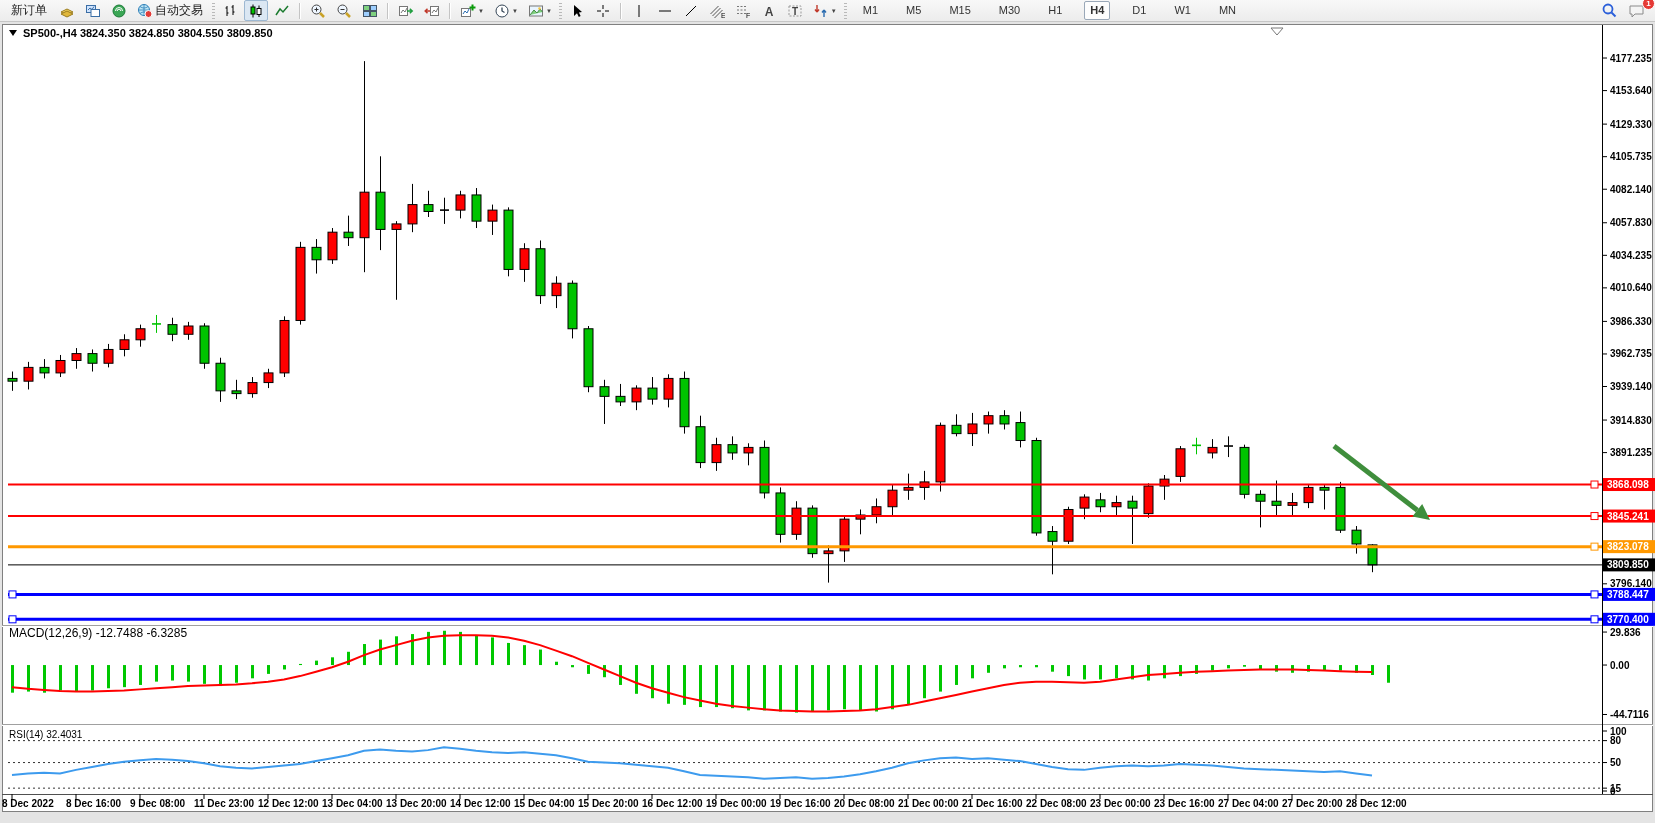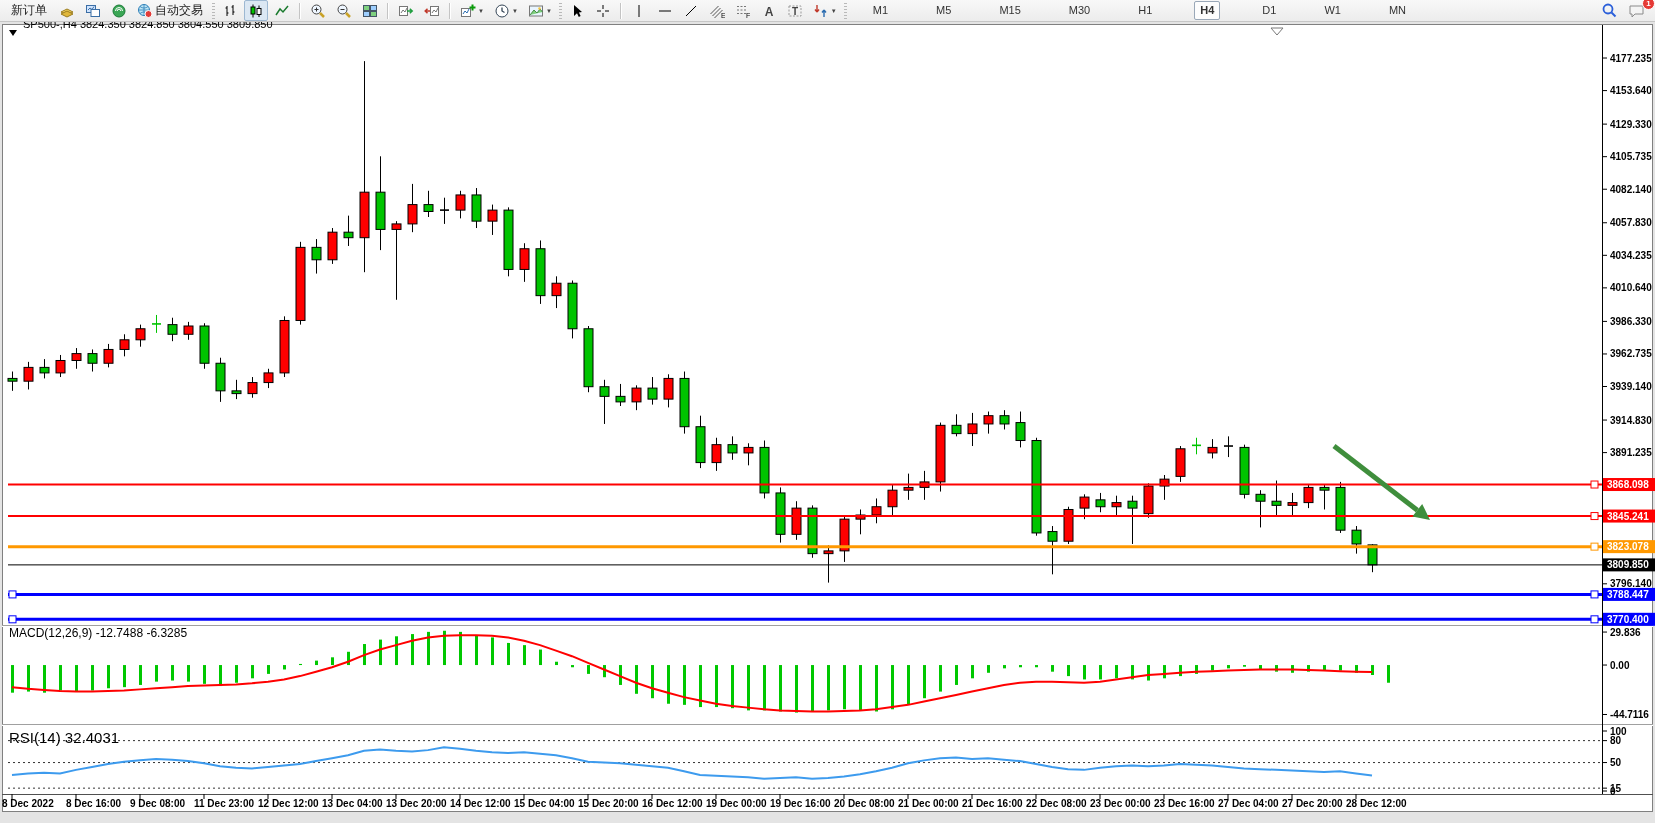--- a/index.html
+++ b/index.html
@@ -8,38 +8,38 @@
   svg text{font-family:"Liberation Sans",sans-serif;}
   #chart-svg{position:absolute;left:0;top:0;z-index:0;}
   
   #toolbar{position:absolute;left:0;top:0;width:1655px;height:22px;z-index:5;
     background:linear-gradient(#f8f8f8,#ececec);border-bottom:1px solid #c6c6c6;
     display:flex;align-items:center;padding:0 4px;box-sizing:border-box;}
   .tb{display:flex;align-items:center;height:19px;padding:0 3px;margin:0 1px;
       border:1px solid transparent;border-radius:2px;cursor:default;}
   .tb.active{border:1px solid #9db8d2;background:#dbe7f3;}
   .tb-label{font-size:12px;color:#222;margin:0 2px;white-space:nowrap;}
-  .tf{font-size:11px;color:#333;padding:0 5px;height:17px;line-height:17px;margin:0 18px;
+  .tf{font-size:11px;color:#333;padding:0 5px;height:17px;line-height:17px;margin:0 8px;
       border:1px solid transparent;border-radius:2px;}
   .tf.active{border:1px solid #9aa8b8;background:#fdfdfd;font-weight:bold;}
   .sep{width:1px;height:16px;background:#c4c4c4;border-right:1px solid #fff;margin:0 4px;}
   .grip{width:3px;height:16px;margin:0 2px;
         background:repeating-linear-gradient(#b9b9b9 0 1px,transparent 1px 3px);}
   .caret{font-size:6px;color:#444;margin-left:2px;}
   .right-group{margin-left:auto;display:flex;align-items:center;}
   .badge{position:absolute;top:-4px;right:-6px;background:#e53935;color:#fff;
          border:1px solid #fff;border-radius:50%;width:11px;height:11px;font-size:8px;
          font-weight:bold;line-height:11px;text-align:center;}
   
   .overlay{position:absolute;z-index:2;white-space:nowrap;}
   #one-click{left:9px;top:30px;width:0;height:0;border-left:4px solid transparent;
              border-right:4px solid transparent;border-top:6px solid #000;}
-  #chart-title{left:23px;top:18px;font-size:11px;font-weight:400;color:#000;}
+  #chart-title{left:23px;top:27px;font-size:11px;font-weight:700;color:#000;}
   #macd-label{left:9px;top:626px;font-size:12px;color:#000;}
-  #rsi-label{left:9px;top:729px;font-size:15px;color:#000;}
+  #rsi-label{left:9px;top:729px;font-size:10px;color:#000;}
   #price-axis-hit{right:0;top:24px;width:52px;height:770px;z-index:3;}
   #time-axis-hit{left:0;top:795px;width:1600px;height:18px;z-index:3;}
 </style>
 </head>
 <body>
 
 <svg id="chart-svg" width="1655" height="823">
     <rect x="2.5" y="24.5" width="1650" height="787" fill="#ffffff" stroke="#808080"></rect>
     <line x1="2" y1="625.5" x2="1653" y2="625.5" stroke="#a0a0a0"></line>
     <line x1="2" y1="626.5" x2="1653" y2="626.5" stroke="#ffffff"></line>

